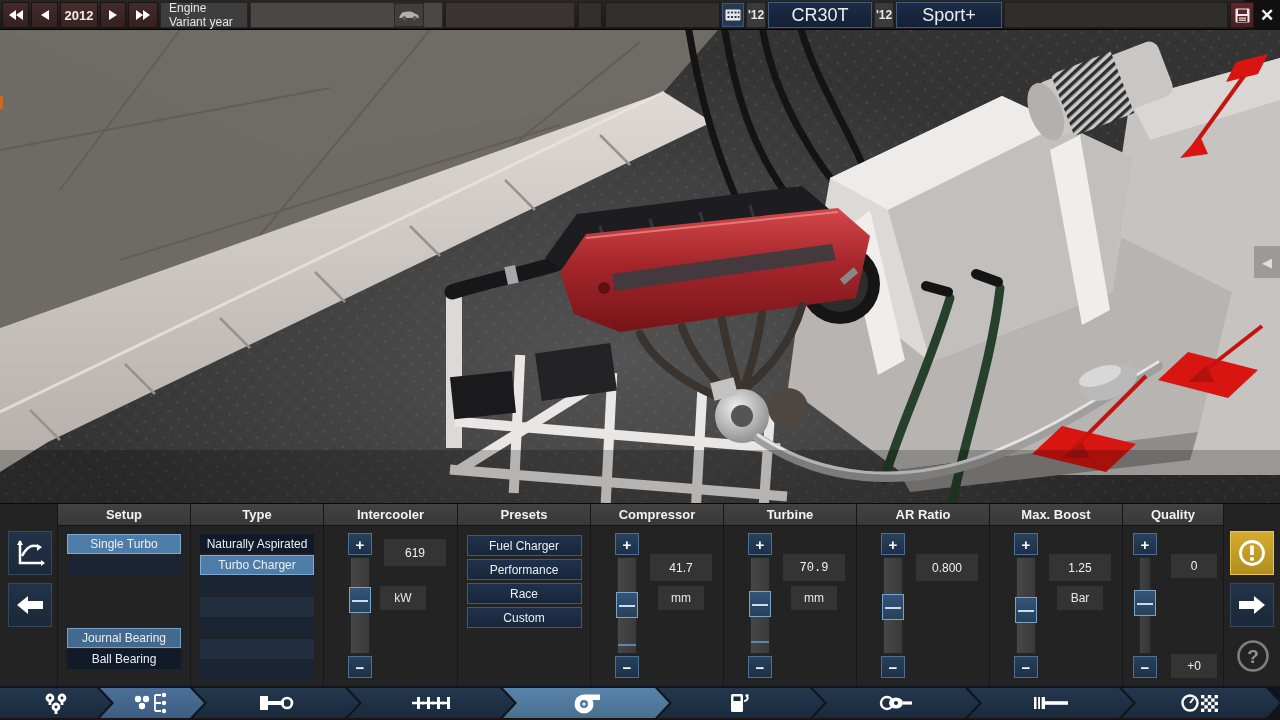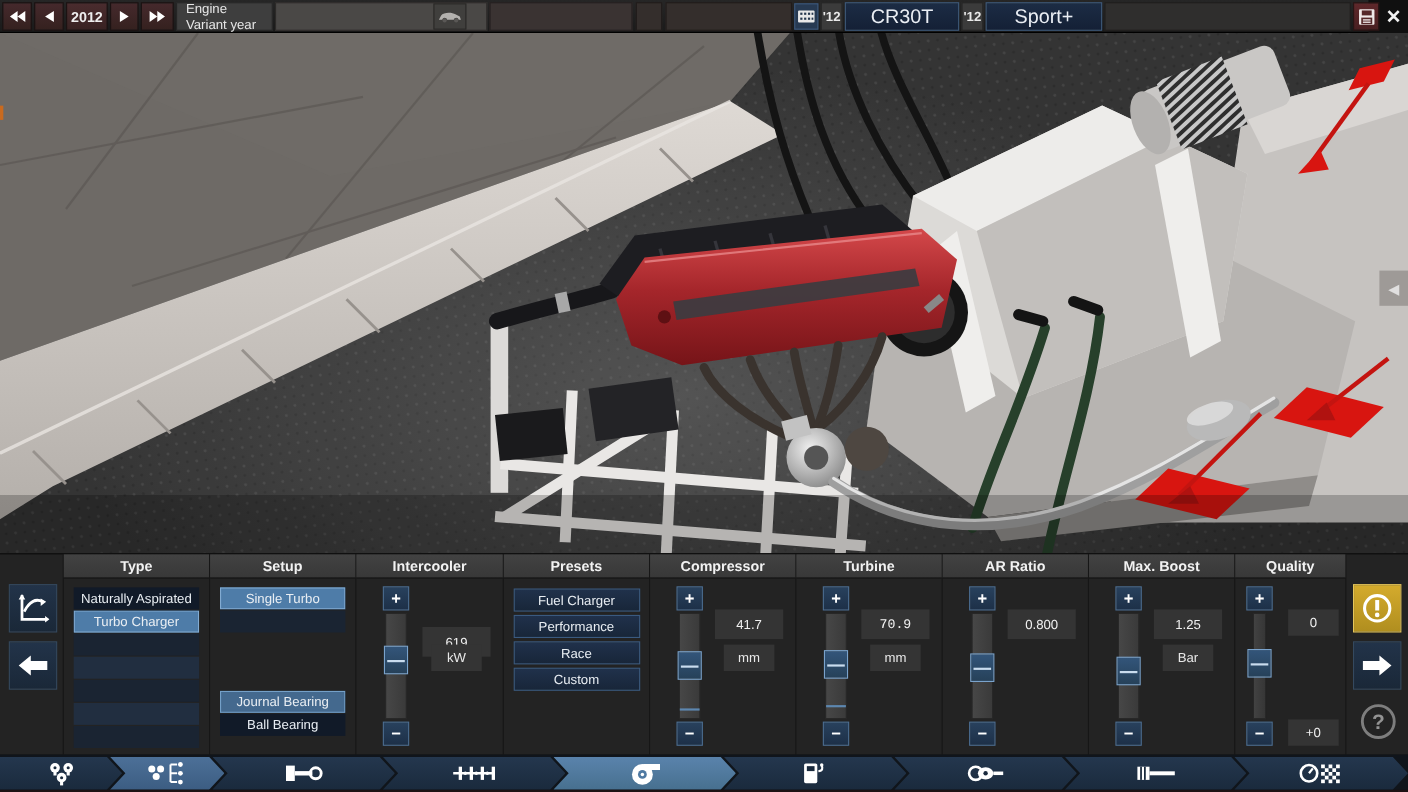--- a/index.html
+++ b/index.html
@@ -349,60 +349,60 @@
         </svg>
       </button>
       <button class="rail-btn" style="top:79px;">
         <svg width="30" height="22" viewBox="0 0 30 22">
           <path fill="#fff" d="M28 7 H13 V2 L2 11 L13 20 V15 H28 Z"></path>
         </svg>
       </button>
     </div>
 
     <div class="col w133">
+      <div class="col-header">Setup</div>
+      <div class="col-body">
+        <div class="list" style="top:8px;">
+          <div class="row row-sel">Single Turbo</div>
+          <div class="row row-odd"></div>
+        </div>
+        <div class="list" style="top:102px;">
+          <div class="row row-sel2">Journal Bearing</div>
+          <div class="row row-dark">Ball Bearing</div>
+        </div>
+      </div>
+    </div>
+
+    <div class="col w133">
       <div class="col-header">Type</div>
       <div class="col-body">
         <div class="list" style="top:8px;">
           <div class="row row-dark">Naturally Aspirated</div>
           <div class="row row-sel">Turbo Charger</div>
           <div class="row row-odd"></div>
           <div class="row row-even"></div>
           <div class="row row-odd"></div>
           <div class="row row-even"></div>
           <div class="row row-odd"></div>
         </div>
       </div>
     </div>
 
-    <div class="col w133">
-      <div class="col-header">Setup</div>
-      <div class="col-body">
-        <div class="list" style="top:8px;">
-          <div class="row row-sel">Single Turbo</div>
-          <div class="row row-odd"></div>
-        </div>
-        <div class="list" style="top:102px;">
-          <div class="row row-sel2">Journal Bearing</div>
-          <div class="row row-dark">Ball Bearing</div>
-        </div>
-      </div>
-    </div>
-
     <div class="col w134">
       <div class="col-header">Intercooler</div>
       <div class="col-body">
         <div class="slider">
           <button class="sl-btn">+</button>
           <div class="sl-track">
             <div class="sl-handle" style="top:29px;"></div>
           </div>
           <button class="sl-btn">−</button>
         </div>
-        <div class="value-box" style="right:11px;top:44px;margin-left:16px;">619</div>
-        <div class="unit-box" style="right:19px;top:60px;">kW</div>
+        <div class="value-box" style="right:11px;top:13px;margin-left:16px;">619</div>
+        <div class="unit-box" style="right:31px;top:60px;">kW</div>
       </div>
     </div>
 
     <div class="col w133">
       <div class="col-header">Presets</div>
       <div class="col-body" style="padding-top:9px;">
         <button class="preset-btn">Fuel Charger</button>
         <button class="preset-btn">Performance</button>
         <button class="preset-btn">Race</button>
         <button class="preset-btn">Custom</button>

